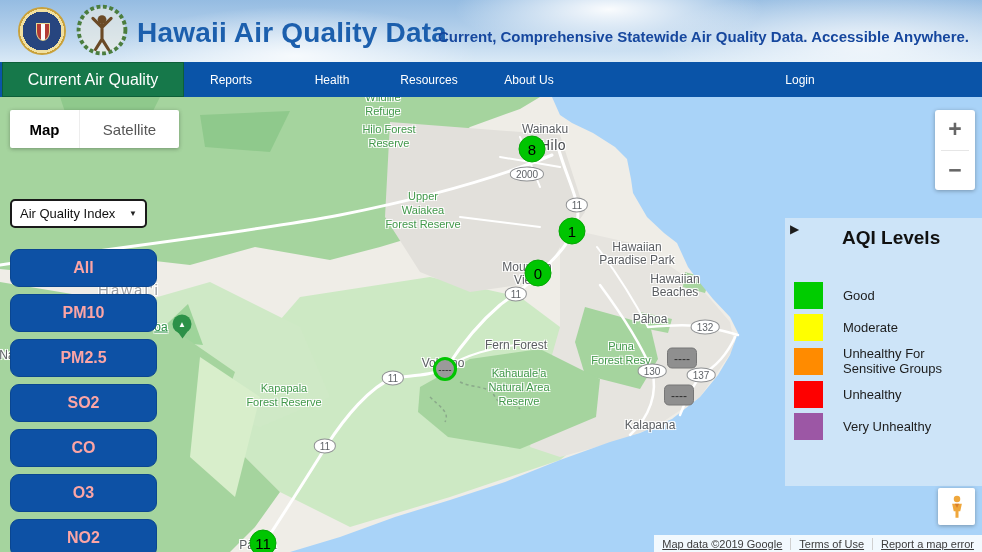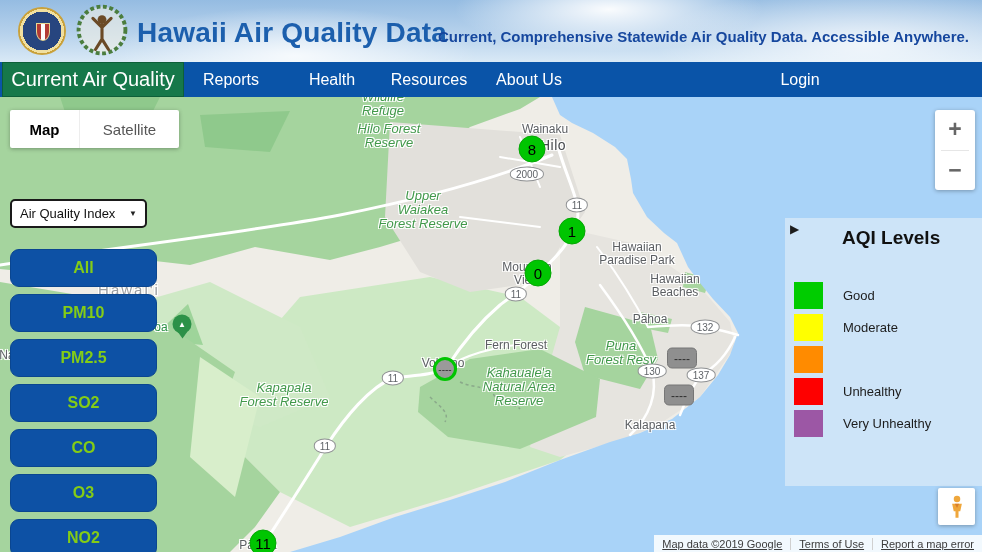--- a/index.html
+++ b/index.html
@@ -15,35 +15,35 @@
     background:radial-gradient(circle,#27457f 0 57%,#f0dfa0 57% 65%,#c9a13b 65% 80%,#8a6d28 80% 100%);}
   .seal-shield{position:absolute;left:18px;top:16px;width:12px;height:16px;
     background:linear-gradient(90deg,#b23a35 0 34%,#fdfdfd 34% 66%,#b23a35 66%);
     border:1px solid #e8d793;border-radius:0 0 50% 50%;}
   .doh{position:absolute;left:76px;top:4px;width:52px;height:52px;}
   #page-title{position:absolute;left:137px;top:17px;font-size:28px;font-weight:bold;color:#1c5fad;letter-spacing:.2px;}
   #tagline{position:absolute;right:13px;top:28px;font-size:15px;font-weight:bold;color:#16479e;}
   
   #nav{position:absolute;left:0;top:62px;width:982px;height:35px;background:#0a54a8;}
   .nav-tab{position:absolute;left:2px;top:0;width:182px;height:35px;background:#16784a;
-    border:1px solid #0d5f39;box-sizing:border-box;color:#fff;font-size:20px;
+    border:1px solid #0d5f39;box-sizing:border-box;color:#fff;font-size:16px;
     display:flex;align-items:center;justify-content:center;cursor:pointer;}
   .nav-link{position:absolute;top:0;height:35px;display:flex;align-items:center;
-    transform:translateX(-50%);color:#fff;font-size:16px;cursor:pointer;white-space:nowrap;}
+    transform:translateX(-50%);color:#fff;font-size:12px;cursor:pointer;white-space:nowrap;}
   
   #map{position:absolute;left:0;top:97px;width:982px;height:455px;overflow:hidden;background:#efede7;}
   #mapbg{position:absolute;left:0;top:0;z-index:0;}
   
   .mlabel{position:absolute;transform:translate(-50%,-50%);z-index:1;white-space:pre-line;
     text-align:center;font-size:12px;line-height:13px;color:#5b5e62;
     text-shadow:-1px -1px 0 #fff,1px -1px 0 #fff,-1px 1px 0 #fff,1px 1px 0 #fff,0 0 2px #fff;}
   .mlabel.big{font-size:14px;color:#46494d;letter-spacing:.5px;}
   .mlabel.island{font-size:15px;color:#9a9da1;letter-spacing:2px;}
-  .mlabel.reserve{font-style:italic;color:#41984a;font-size:13px;line-height:14px;}
-  .mlabel.park{color:#2d9248;font-size:12px;}
+  .mlabel.reserve{color:#41984a;font-size:11px;line-height:14px;}
+  .mlabel.park{color:#2d9248;font-size:12px;text-decoration:underline;}
   
   .shield{position:absolute;transform:translate(-50%,-50%);z-index:2;background:#fff;
     border:1.5px solid #8f9193;border-radius:50%/46%;padding:1px 5px;font-size:10px;color:#5f6368;}
   
   .marker{position:absolute;transform:translate(-50%,-50%);z-index:3;display:flex;
     align-items:center;justify-content:center;cursor:pointer;box-sizing:border-box;}
   .marker.t-aqi{width:27px;height:27px;border-radius:50%;background:#00c501;
     border:1px solid #04a704;color:#000;font-size:15px;}
   .marker.t-rect{width:30px;height:21px;border-radius:5px;background:#8f8f8f;
     border:1px solid #767676;color:#2e2e2e;font-size:12px;letter-spacing:0;}
@@ -60,21 +60,21 @@
   #mt-map{width:69px;font-weight:bold;color:#000;border-right:1px solid #ededed;}
   #mt-sat{width:99px;color:#565656;}
   
   #aqi-dd{position:absolute;left:10px;top:102px;z-index:5;width:137px;height:29px;background:#fff;
     border:2px solid #1a1a1a;border-radius:5px;box-sizing:border-box;display:flex;align-items:center;
     font-size:13px;color:#111;padding:0 8px;cursor:pointer;}
   #aqi-dd .arrow{margin-left:auto;font-size:8px;color:#222;}
   
   #pollutants{position:absolute;left:10px;top:152px;z-index:5;display:flex;flex-direction:column;gap:7px;}
   .pol-btn{width:147px;height:38px;background:#0d51a5;border:1px solid #0a4astrong;border:1px solid #0a4690;
-    border-radius:9px;color:#84cc16;font-size:16px;font-weight:bold;display:flex;align-items:center;
+    border-radius:9px;color:#fca5a5;font-size:16px;font-weight:bold;display:flex;align-items:center;
     justify-content:center;cursor:pointer;box-sizing:border-box;}
   
   #zoomctl{position:absolute;left:935px;top:13px;z-index:5;width:40px;height:80px;background:#fff;
     border-radius:3px;box-shadow:0 1px 4px rgba(0,0,0,.3);display:flex;flex-direction:column;}
   .zbtn{flex:1;display:flex;align-items:center;justify-content:center;font-size:23px;font-weight:bold;
     color:#666;cursor:pointer;}
   #zoomctl .zdiv{height:1px;background:#e6e6e6;margin:0 6px;}
   
   #legend{position:absolute;left:785px;top:121px;z-index:5;width:197px;height:268px;background:#cde4f8;}
   #legend-collapse{position:absolute;left:5px;top:4px;font-size:12px;color:#1d1d1d;cursor:pointer;}
@@ -265,20 +265,21 @@
     <div class="leg-row" style="--c: #00cc00;">
           <div class="leg-swatch"></div>
           <div class="leg-label">Good</div>
         </div>
         <div class="leg-row" style="--c: #ffff00;">
           <div class="leg-swatch"></div>
           <div class="leg-label">Moderate</div>
         </div>
         <div class="leg-row" style="--c: #ff8b00;">
           <div class="leg-swatch"></div>
+          <div class="leg-label">Unhealthy For Sensitive Groups</div>
         </div>
         <div class="leg-row" style="--c: #fe0000;">
           <div class="leg-swatch"></div>
           <div class="leg-label">Unhealthy</div>
         </div>
         <div class="leg-row" style="--c: #9c57a5;">
           <div class="leg-swatch"></div>
           <div class="leg-label">Very Unhealthy</div>
         </div>
       </div>

